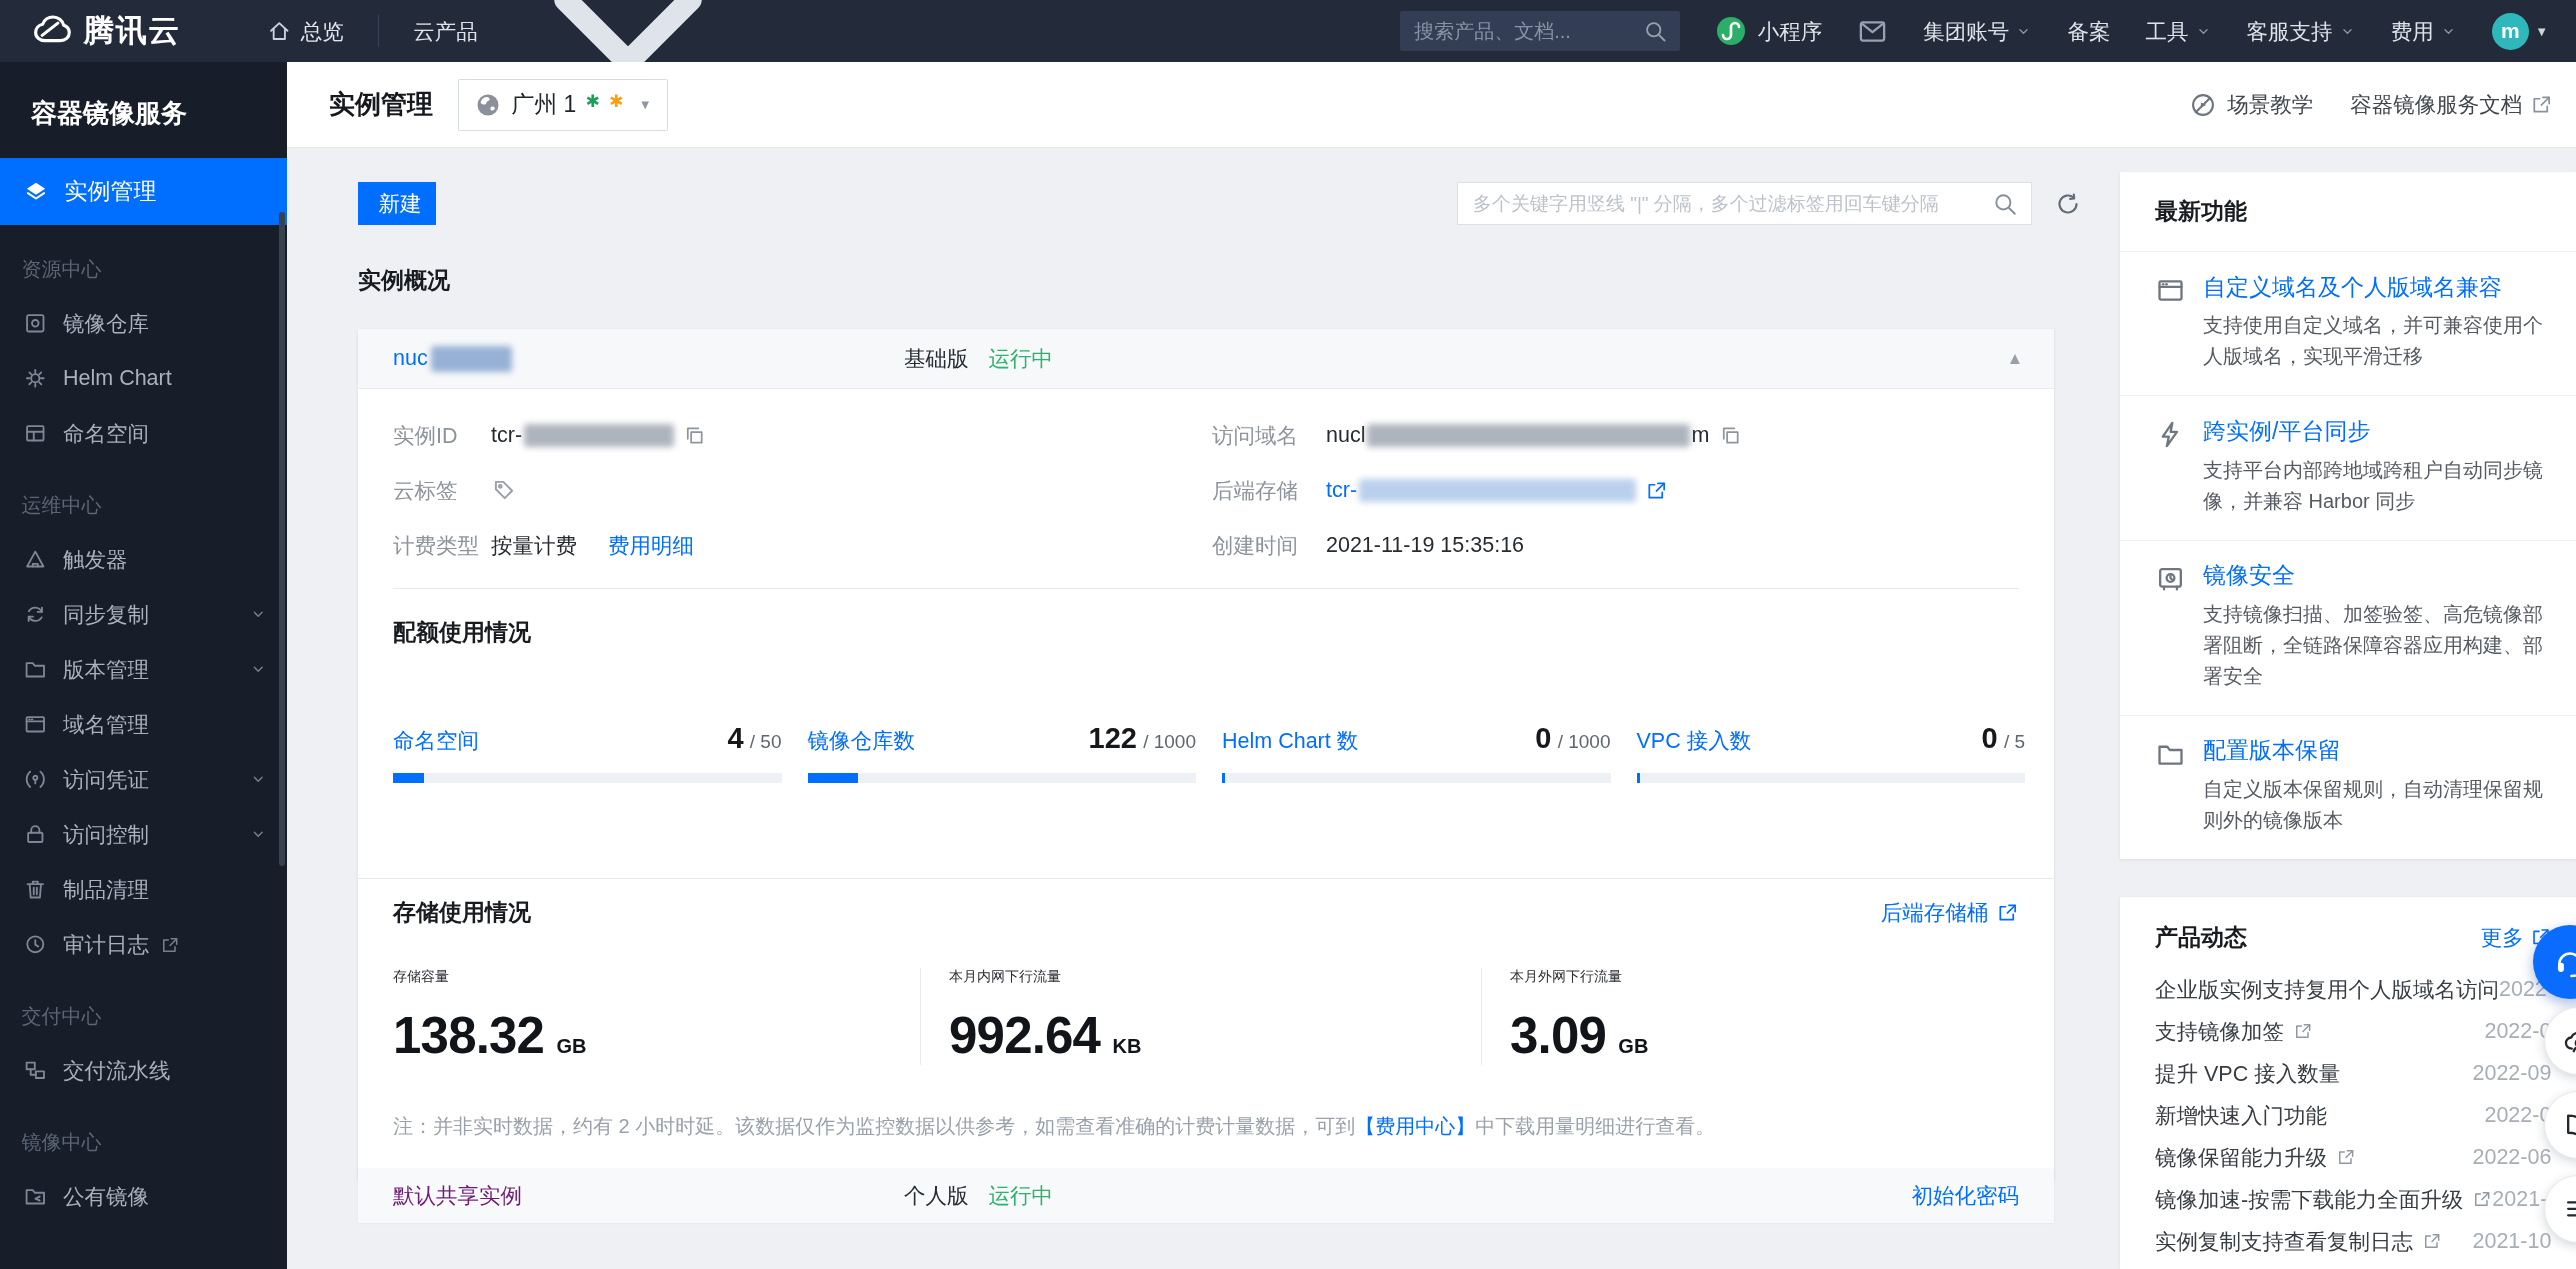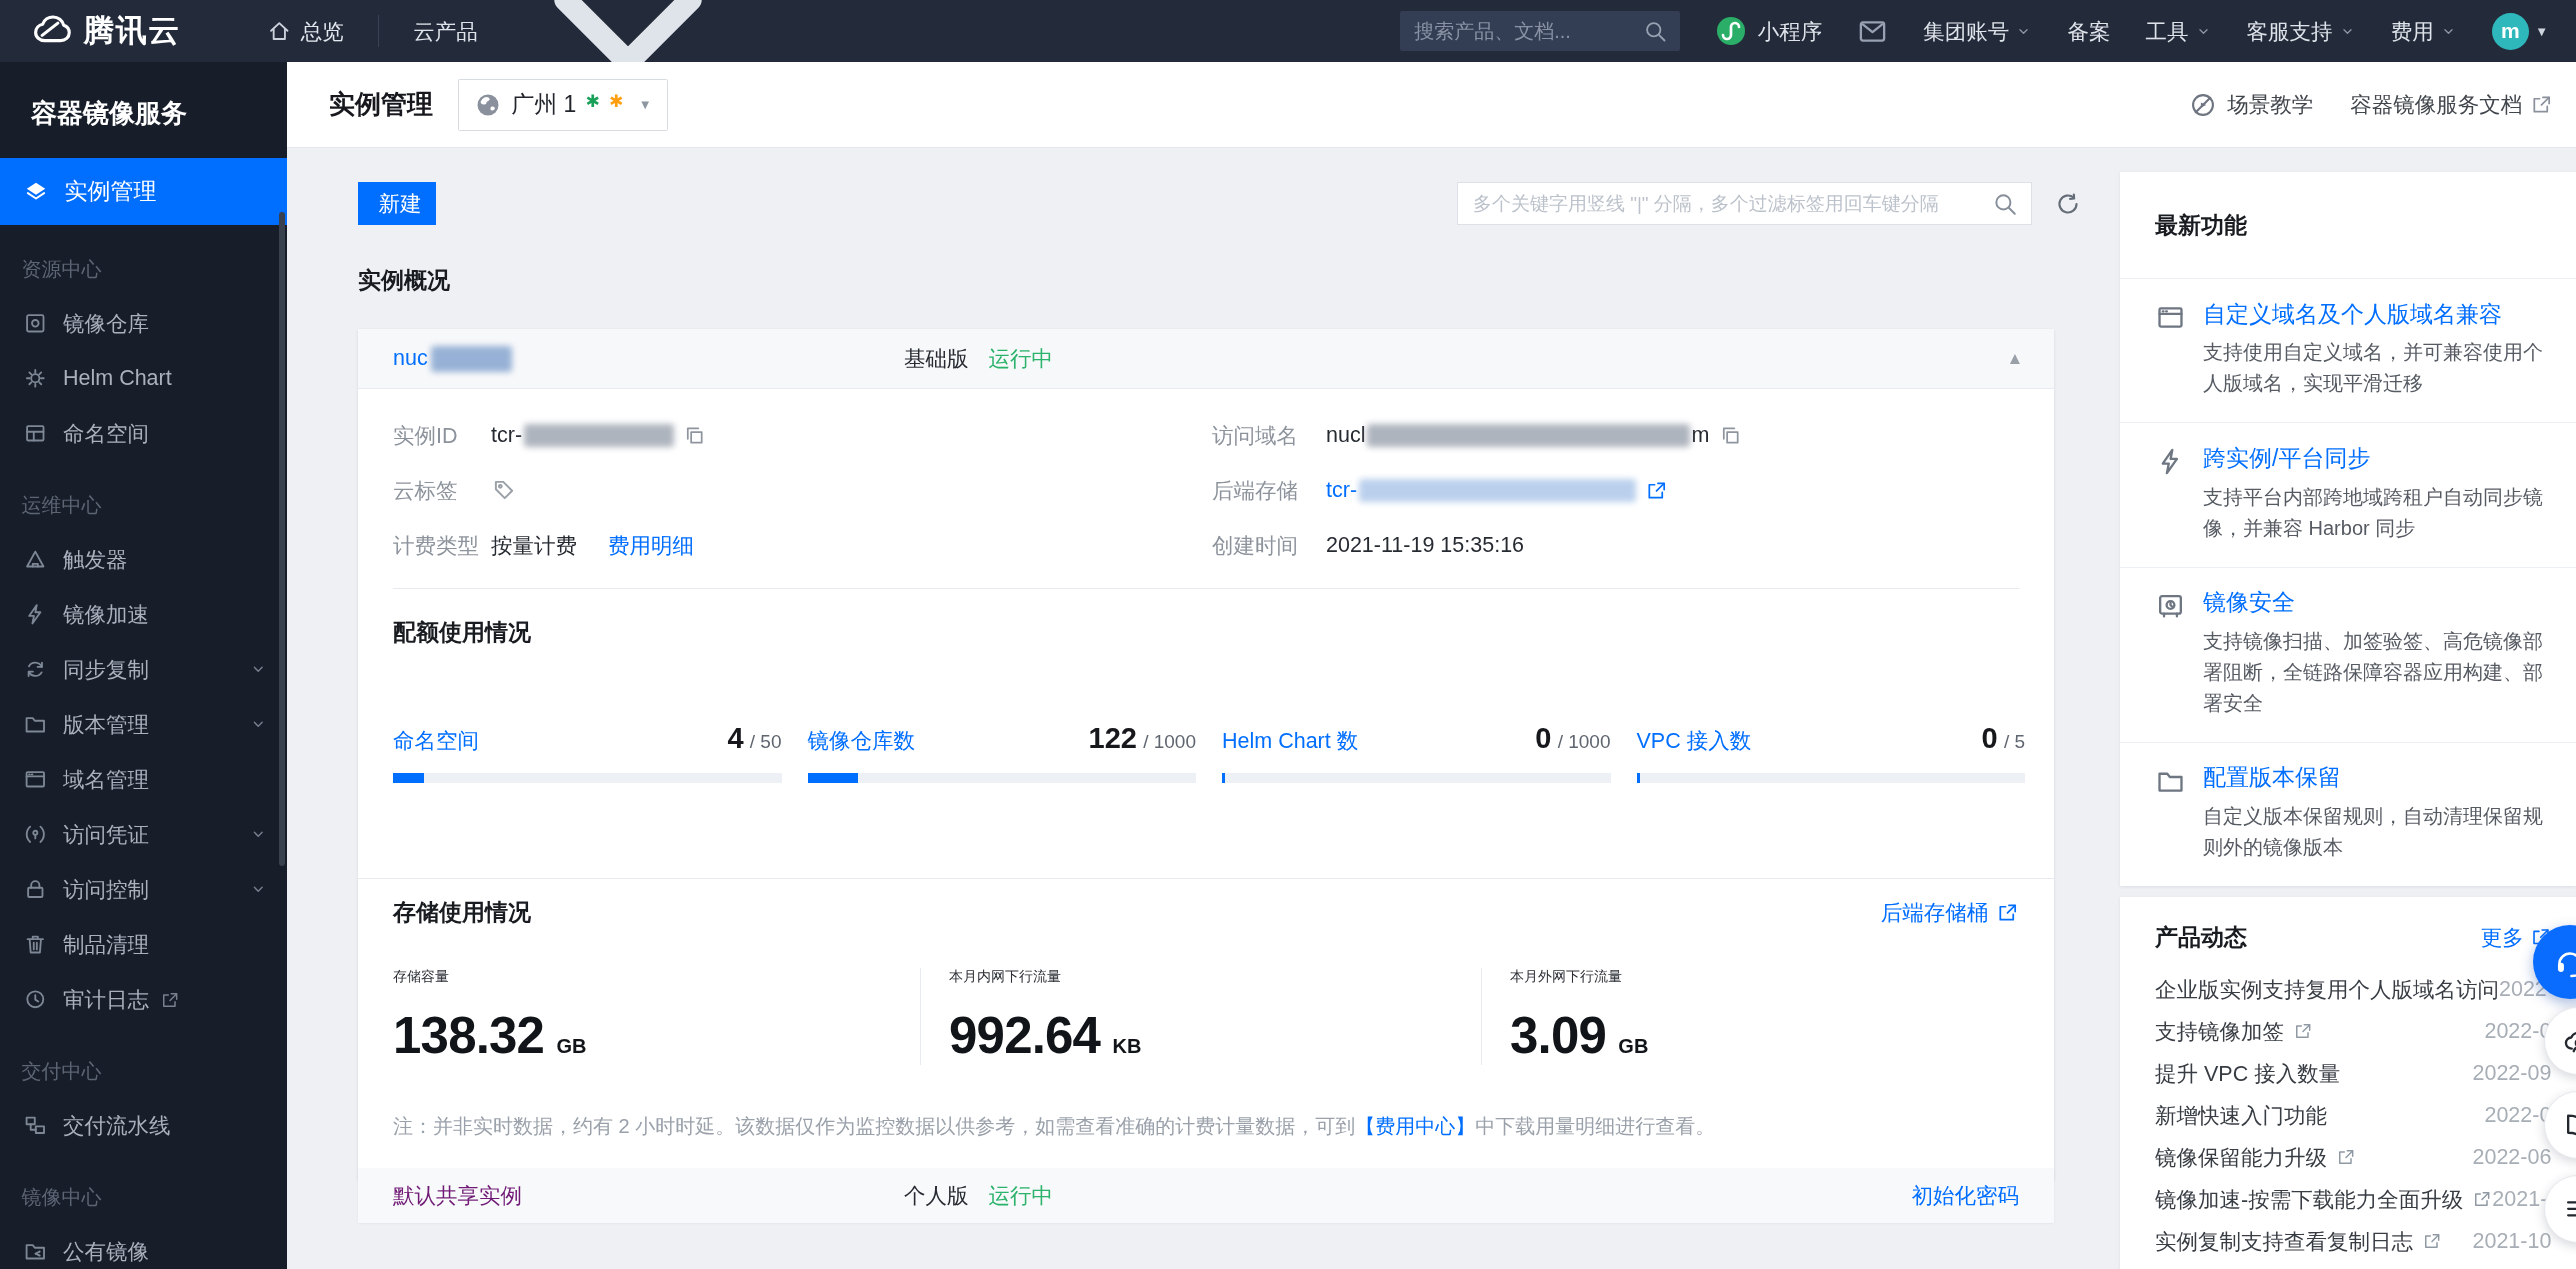--- a/index.html
+++ b/index.html
@@ -127,21 +127,21 @@
   
   .shared{position:absolute;left:358px;top:1168px;width:1696px;height:55px;background:#f8f9fb;display:flex;align-items:center;padding:0 35px;box-shadow:0 0.8px 2.3px rgba(20,30,50,.06);}
   .sh-name{width:511px;}
   .sh-name a{color:#701a75;font-size:21.5px;}
   .sh-edition{font-size:21.5px;color:#262a31;}
   .sh-status{margin-left:20px;font-size:21.5px;color:#2BB36B;}
   .sh-action{margin-left:auto;color:#006EFF;font-size:21.5px;}
 
   
   .card-feat{position:absolute;left:2120px;top:172px;width:456px;background:#fff;box-shadow:0 0.8px 3.1px rgba(20,30,50,.08);}
-  .fc-head{height:107px;display:flex;align-items:center;padding:0 35px;border-bottom:0.8px solid #eceff3;font-size:23px;font-weight:700;color:#181b20;}
+  .fc-head{height:80px;display:flex;align-items:center;padding:0 35px;border-bottom:0.8px solid #eceff3;font-size:23px;font-weight:700;color:#181b20;}
   .f-item{padding:21.5px 14px 23px 35px;display:flex;border-top:0.8px solid #eceff3;}
   .f-item:first-of-type{border-top:none;}
   .f-ic{width:31px;height:31px;color:#6e7682;flex:none;margin-top:1.5px;}
   .f-body{margin-left:17px;}
   .f-title{display:block;color:#006EFF;font-size:23px;line-height:26px;}
   .f-desc{margin-top:10.8px;font-size:20px;line-height:31px;color:#565b63;}
 
   .card-news{position:absolute;left:2120px;top:897px;width:456px;height:372px;background:#fff;box-shadow:0 0.8px 3.1px rgba(20,30,50,.08);padding:0 24.6px 0 35px;overflow:hidden;}
   .nc-head{display:flex;align-items:center;padding-top:26px;height:54px;}
   .nc-title{font-size:23px;font-weight:700;color:#181b20;}
@@ -309,29 +309,20 @@
     <div class="sb-glabel">运维中心</div>
     <div class="sb-items">
             <div class="sb-item">
     <span class="ic sb-ic">
                 <svg viewBox="0 0 24 24" fill="none" stroke="currentColor" stroke-width="1.8" stroke-linecap="round" stroke-linejoin="round">
                   <path d="M12 4.5 20 19H4Z"></path>
                   <path d="M9.5 19v-2.5h5V19"></path>
                 </svg>
               </span>
     <span class="sb-label">触发器</span>
-
-  </div>
-            <div class="sb-item">
-    <span class="ic sb-ic">
-                <svg viewBox="0 0 24 24" fill="none" stroke="currentColor" stroke-width="1.8" stroke-linecap="round" stroke-linejoin="round">
-                  <path d="M13.4 3 6 13.6h4.7L9.2 21l7.8-11h-4.9Z"></path>
-                </svg>
-              </span>
-    <span class="sb-label">镜像加速</span>
 
   </div>
             <div class="sb-item">
     <span class="ic sb-ic">
                 <svg viewBox="0 0 24 24" fill="none" stroke="currentColor" stroke-width="1.8" stroke-linecap="round" stroke-linejoin="round">
                   <path d="M5.8 9a7 7 0 0 1 12.4.6"></path>
                   <path d="M18.5 5.5v4.2h-4.2"></path>
                   <path d="M18.2 15a7 7 0 0 1-12.4-.6"></path>
                   <path d="M5.5 18.5v-4.2h4.2"></path>
                 </svg>

